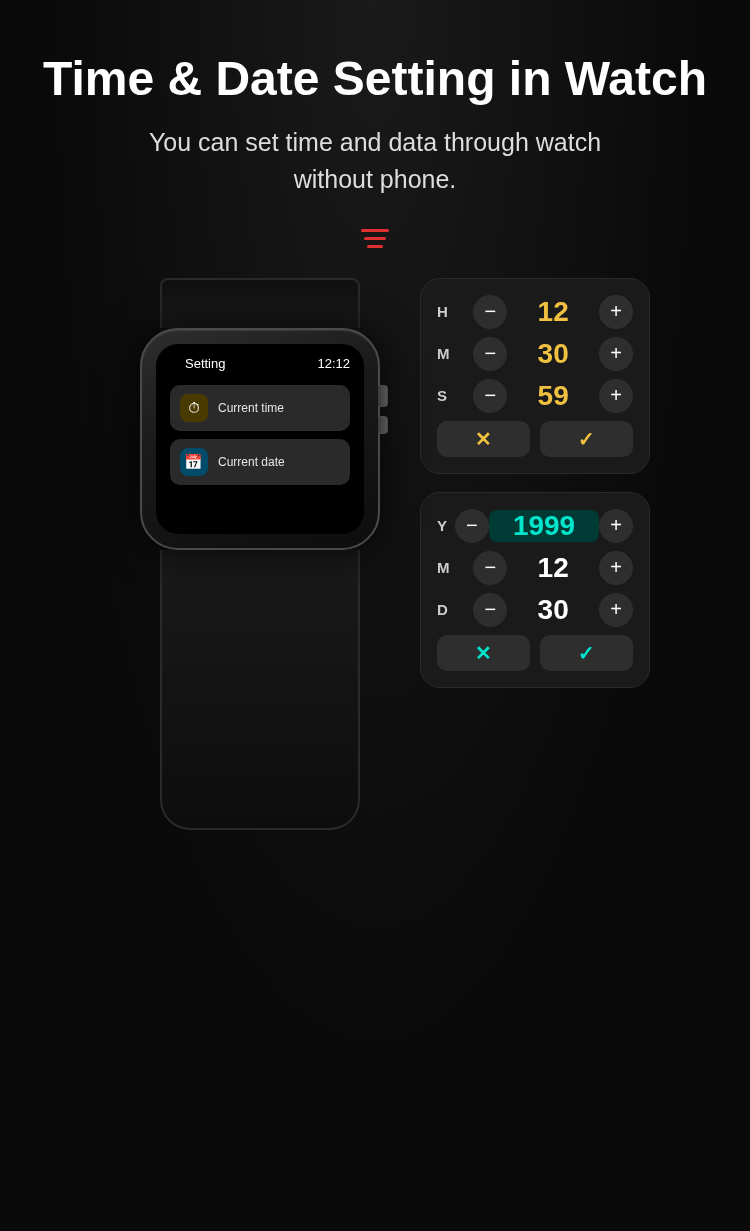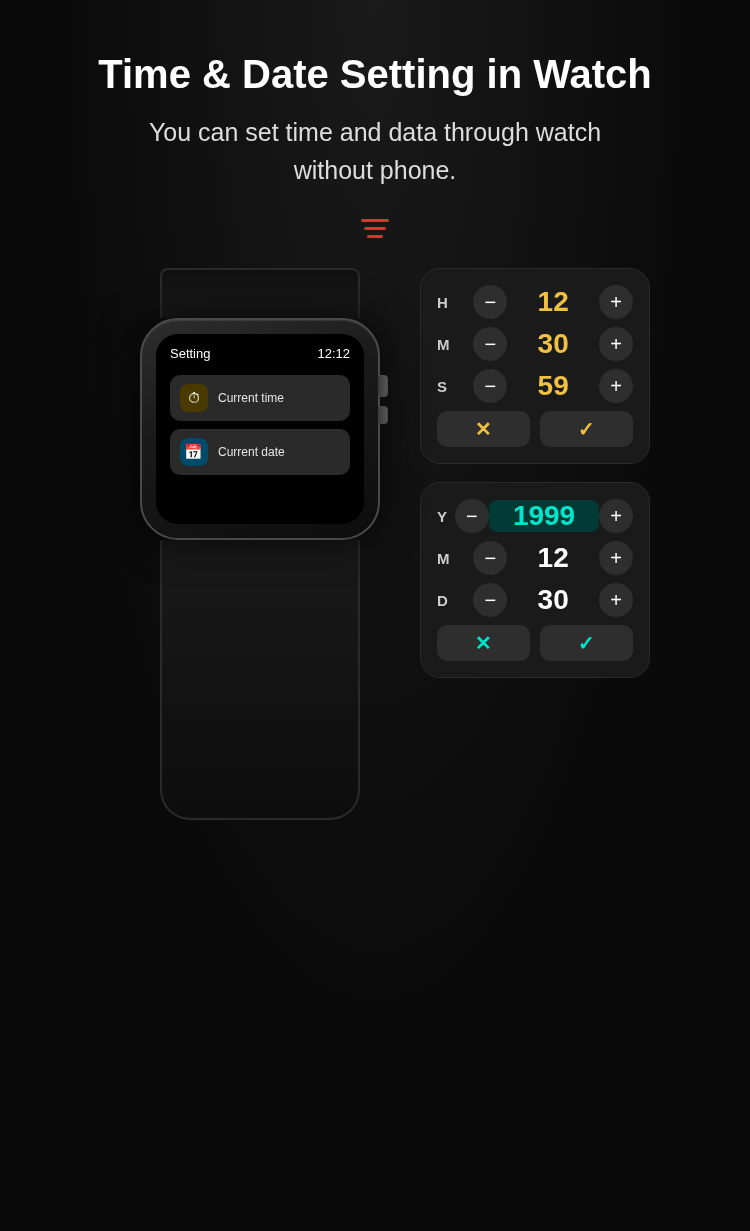--- a/index.html
+++ b/index.html
@@ -21,21 +21,21 @@
       padding: 50px 0 40px;
     }
 
     
     .header-section {
       text-align: center;
       margin-bottom: 30px;
       padding: 0 40px;
     }
     .main-title {
-      font-size: 40px;
+      font-size: 48px;
       font-weight: 800;
       color: white;
       margin-bottom: 16px;
       line-height: 1.2;
     }
     .subtitle {
       font-size: 25px;
       color: #dddddd;
       font-weight: 400;
       line-height: 1.5;
@@ -93,20 +93,21 @@
       padding: 12px 14px;
       min-height: 190px;
       position: relative;
       overflow: hidden;
     }
     .watch-screen-header {
       display: flex;
       justify-content: space-between;
       align-items: center;
       margin-bottom: 14px;
+      margin-left: 15px;
     }
     .watch-setting-label {
       font-size: 13px;
       color: white;
       font-weight: 500;
     }
     .watch-time-label {
       font-size: 13px;
       color: white;
       font-weight: 500;

